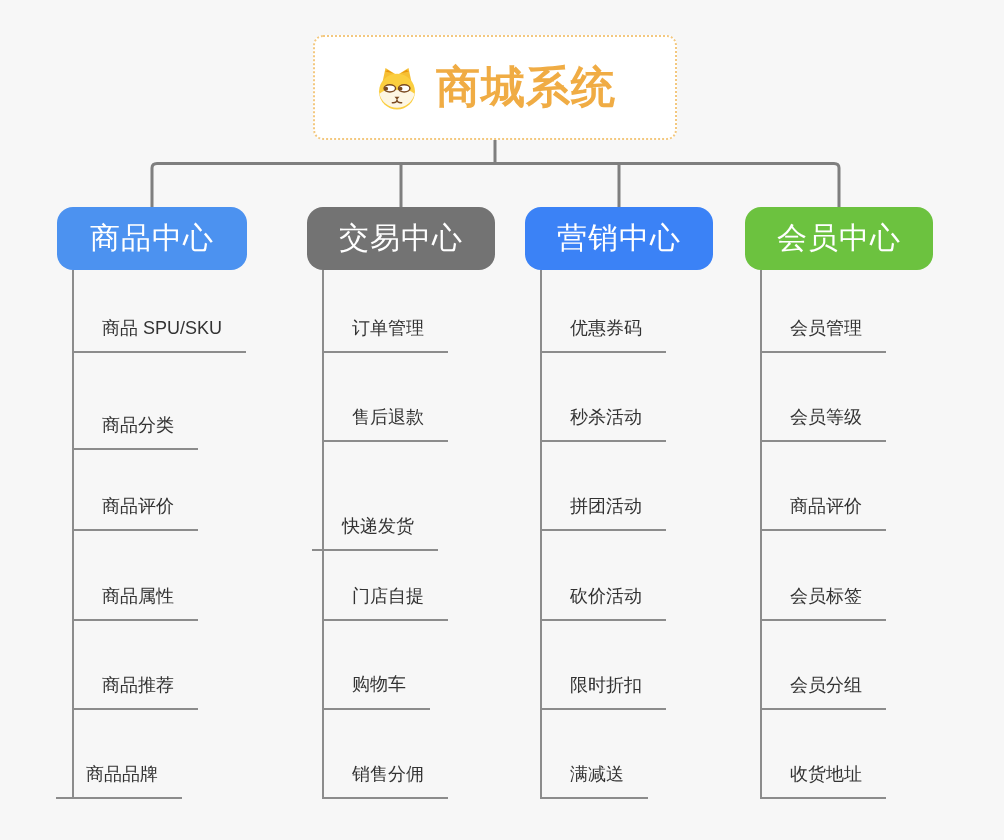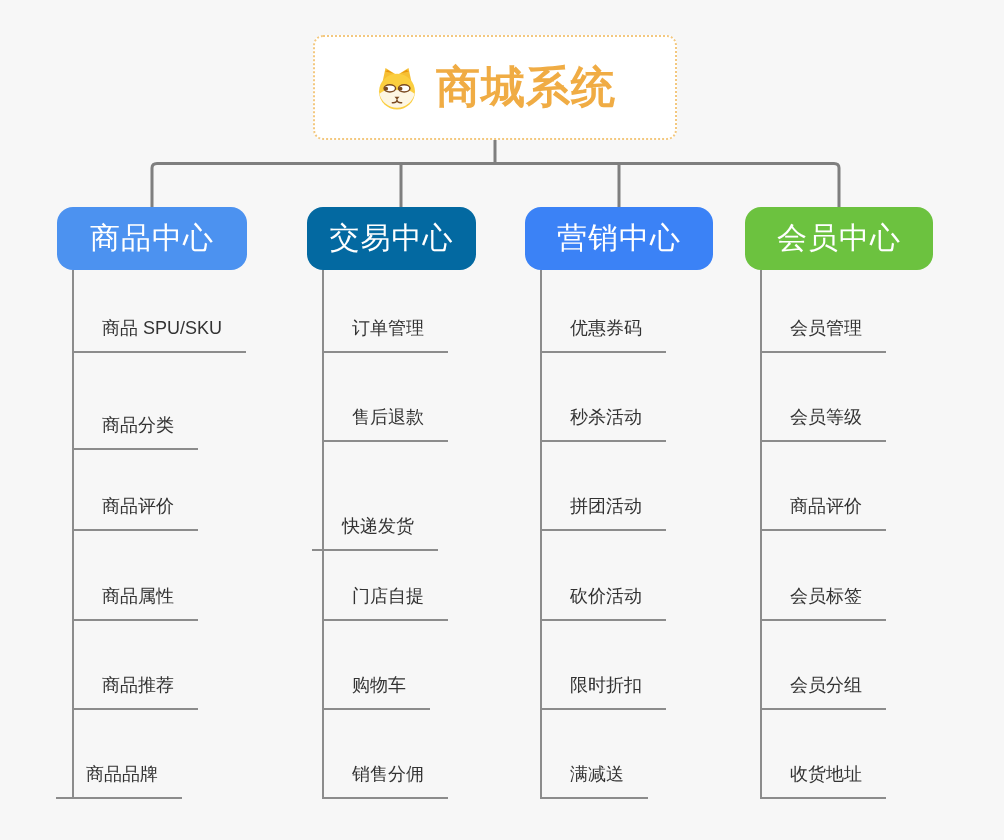--- a/index.html
+++ b/index.html
@@ -69,29 +69,29 @@
       <div class="branch-node" style="left: 57px; width: 190px; background: rgb(76, 146, 240);">
         <span>商品中心</span>
       </div>
       <div class="col-line" style="left: 72px;"></div>
       <div class="leaf" style="left: 72px; top: 313px;">商品 SPU/SKU</div>
       <div class="leaf" style="left: 72px; top: 402px; margin-top: 8px;">商品分类</div>
       <div class="leaf" style="left: 72px; top: 491px;">商品评价</div>
       <div class="leaf" style="left: 72px; top: 581px;">商品属性</div>
       <div class="leaf" style="left: 72px; top: 670px;">商品推荐</div>
       <div class="leaf" style="left: 56px; top: 759px;">商品品牌</div>
-      <div class="branch-node" style="left: 307px; width: 169px; background: #0369a1;">
+      <div class="branch-node" style="left: 307px; width: 188px; background: #737373;">
         <span>交易中心</span>
       </div>
       <div class="col-line" style="left: 322px;"></div>
       <div class="leaf" style="left: 322px; top: 313px;">订单管理</div>
       <div class="leaf" style="left: 322px; top: 402px;">售后退款</div>
       <div class="leaf" style="left: 312px; top: 491px; margin-top: 20px;">快递发货</div>
       <div class="leaf" style="left: 322px; top: 581px;">门店自提</div>
-      <div class="leaf" style="left: 322px; top: 670px;">购物车</div>
+      <div class="leaf" style="left: 322px; top: 670px; font-family: Liberation Mono, monospace;">购物车</div>
       <div class="leaf" style="left: 322px; top: 759px;">销售分佣</div>
       <div class="branch-node" style="left: 525px; width: 188px; background: #3b82f6;">
         <span>营销中心</span>
       </div>
       <div class="col-line" style="left: 540px;"></div>
       <div class="leaf" style="left: 540px; top: 313px;">优惠券码</div>
       <div class="leaf" style="left: 540px; top: 402px;">秒杀活动</div>
       <div class="leaf" style="left: 540px; top: 491px;">拼团活动</div>
       <div class="leaf" style="left: 540px; top: 581px;">砍价活动</div>
       <div class="leaf" style="left: 540px; top: 670px;">限时折扣</div>

